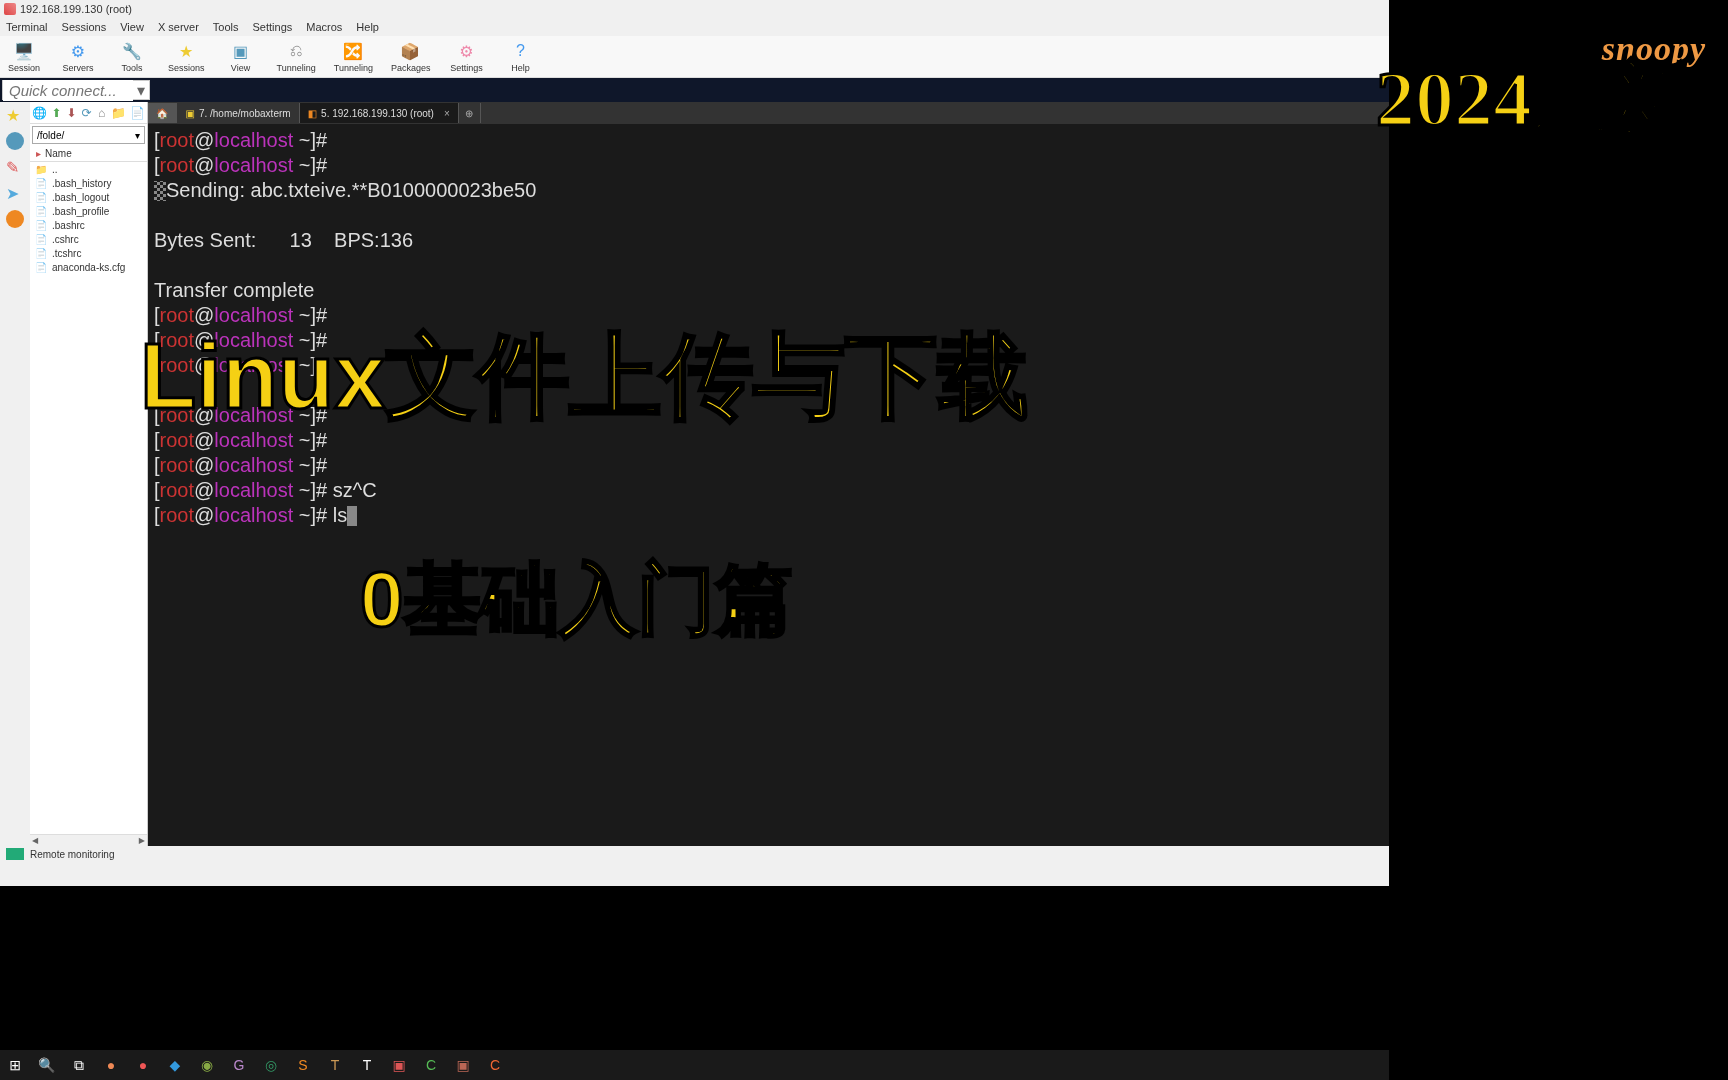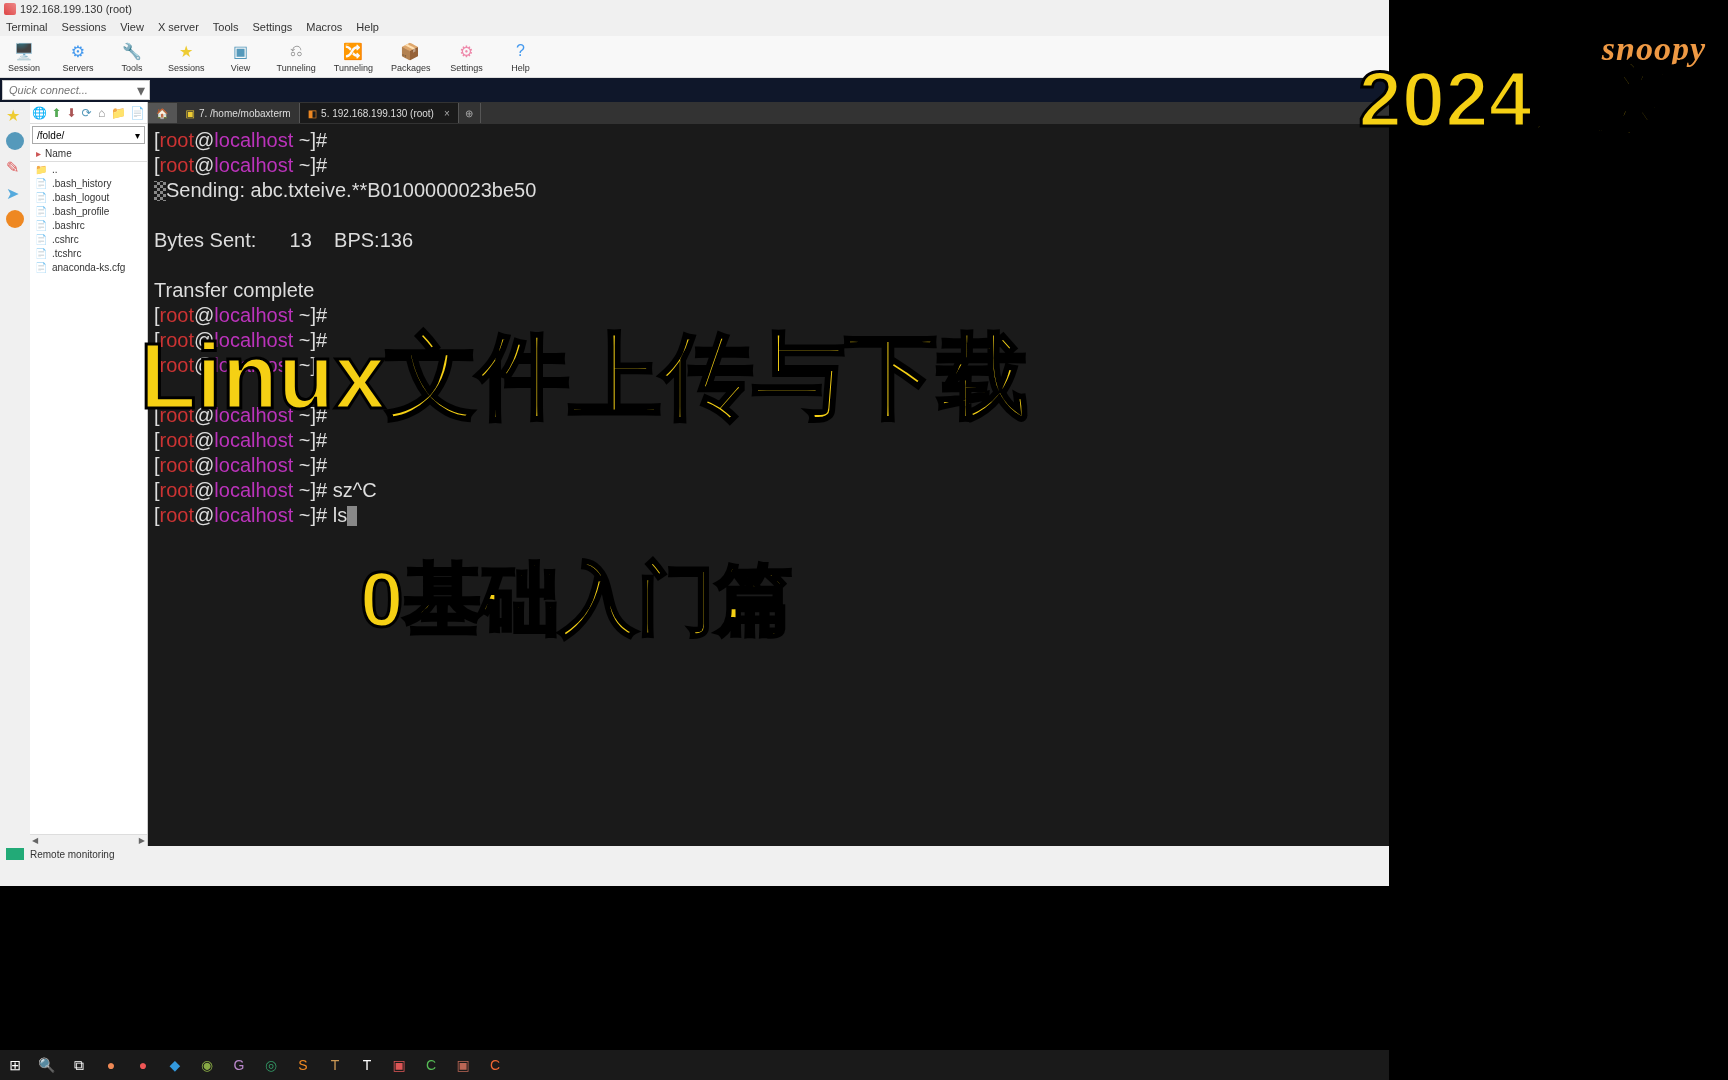--- a/index.html
+++ b/index.html
@@ -6,21 +6,21 @@
 body { width: 1728px; height: 1080px; background: #000; overflow: hidden; position: relative; }
 .app-window { width: 1389px; height: 862px; background: #0f172a; position: absolute; top: 0; left: 0; }
 .titlebar { height: 18px; display: flex; align-items: center; padding: 0 4px; font-size: 11px; color: #333; background: #f0f0f0; }
 .titlebar-icon { width: 12px; height: 12px; margin-right: 4px; background: linear-gradient(45deg,#d44,#e88); border-radius: 2px; }
 .menubar { height: 18px; display: flex; align-items: center; padding: 0 6px; gap: 14px; font-size: 11px; color: #333; background: #f0f0f0; }
 .menubar span { cursor: pointer; }
 .toolbar { height: 42px; display: flex; align-items: center; padding: 4px 6px; gap: 18px; background: #f8f8f8; border-bottom: 1px solid #ddd; }
 .toolbtn { display: flex; flex-direction: column; align-items: center; gap: 1px; font-size: 9px; color: #333; cursor: pointer; min-width: 36px; }
 .toolbtn .ticon { width: 22px; height: 22px; display: flex; align-items: center; justify-content: center; font-size: 16px; }
 .quickconnect { height: 20px; display: flex; align-items: center; border: 1px solid #ccc; background: #fff; margin: 2px; }
-.quickconnect input { border: none; outline: none; font-size: 11px; padding: 2px 6px; width: 130px; color: #888; font-style: italic; }
+.quickconnect input { border: none; outline: none; font-size: 15px; padding: 2px 6px; width: 130px; color: #888; font-style: italic; }
 .mainarea { display: flex; height: calc(100% - 78px - 40px); }
 .leftdock { width: 30px; background: #f0f0f0; display: flex; flex-direction: column; align-items: center; padding-top: 4px; gap: 8px; }
 .leftdock .dockicon { width: 18px; height: 18px; border-radius: 3px; cursor: pointer; }
 .sidebar { width: 118px; background: #fff; border-right: 1px solid #ccc; display: flex; flex-direction: column; font-size: 11px; }
 .sidebar-toolbar { height: 22px; display: flex; align-items: center; gap: 4px; padding: 0 2px; border-bottom: 1px solid #ddd; }
 .sidebar-toolbar .sbicon { width: 16px; height: 16px; font-size: 12px; cursor: pointer; display: flex; align-items: center; justify-content: center; }
 .pathbox { height: 18px; border: 1px solid #aaa; margin: 2px; font-size: 10px; padding: 1px 4px; display: flex; align-items: center; justify-content: space-between; }
 .filelist { flex: 1; overflow: hidden; }
 .filelist-header { font-size: 10px; padding: 2px 6px; border-bottom: 1px solid #ddd; color: #333; display: flex; align-items: center; gap: 4px; }
 .filelist-row { font-size: 10px; padding: 1px 6px; display: flex; align-items: center; gap: 4px; color: #333; cursor: pointer; }
@@ -39,21 +39,21 @@
 .terminal .at { color: #ddd; }
 .terminal .host { color: #b3b; }
 .terminal .tail { color: #ddd; }
 .terminal .cmd { color: #ddd; }
 .terminal .cursor { display: inline-block; width: 10px; height: 20px; background: #888; vertical-align: text-bottom; }
 .checker { display: inline-block; width: 12px; height: 20px; background: repeating-conic-gradient(#888 0 25%, transparent 0 50%) 0/6px 6px; vertical-align: text-bottom; }
 .statusbar { height: 40px; background: #f0f0f0; display: flex; flex-direction: column; justify-content: flex-start; padding: 2px 6px; font-size: 10px; color: #333; }
 .statusbar .row1 { display: flex; align-items: center; gap: 6px; }
 .remicon { width: 18px; height: 12px; background: #2a7; display: inline-block; }
 .overlay { position: absolute; pointer-events: none; font-weight: 900; color: #f5d014; -webkit-text-stroke: 3px #000; font-family: "Microsoft YaHei","PingFang SC",sans-serif; }
-.ov-year { top: 60px; right: 40px; font-size: 78px; line-height: 1; }
+.ov-year { top: 60px; right: 40px; font-size: 78px; line-height: 1; font-family: Liberation Serif, serif; }
 .ov-title { top: 330px; left: 140px; font-size: 92px; line-height: 1; }
 .ov-sub { top: 560px; left: 360px; font-size: 78px; line-height: 1; }
 .snoopy { position: absolute; top: 30px; right: 22px; font-size: 34px; color: #e94; font-family: Georgia,serif; font-style: italic; letter-spacing: 1px; font-weight: bold; }
 .taskbar { position: absolute; bottom: 0; left: 0; width: 1389px; height: 30px; background: #1a1a1a; display: flex; align-items: center; padding: 0 4px; gap: 10px; }
 .taskbar .tbicon { width: 22px; height: 22px; display: flex; align-items: center; justify-content: center; color: #fff; font-size: 14px; border-radius: 3px; cursor: pointer; }
 .sidebar-scroll { height: 12px; display: flex; align-items: center; justify-content: space-between; padding: 0 2px; background: #f0f0f0; border-top: 1px solid #ddd; font-size: 8px; color: #666; }
 </style>
 </head>
 <body>
 

